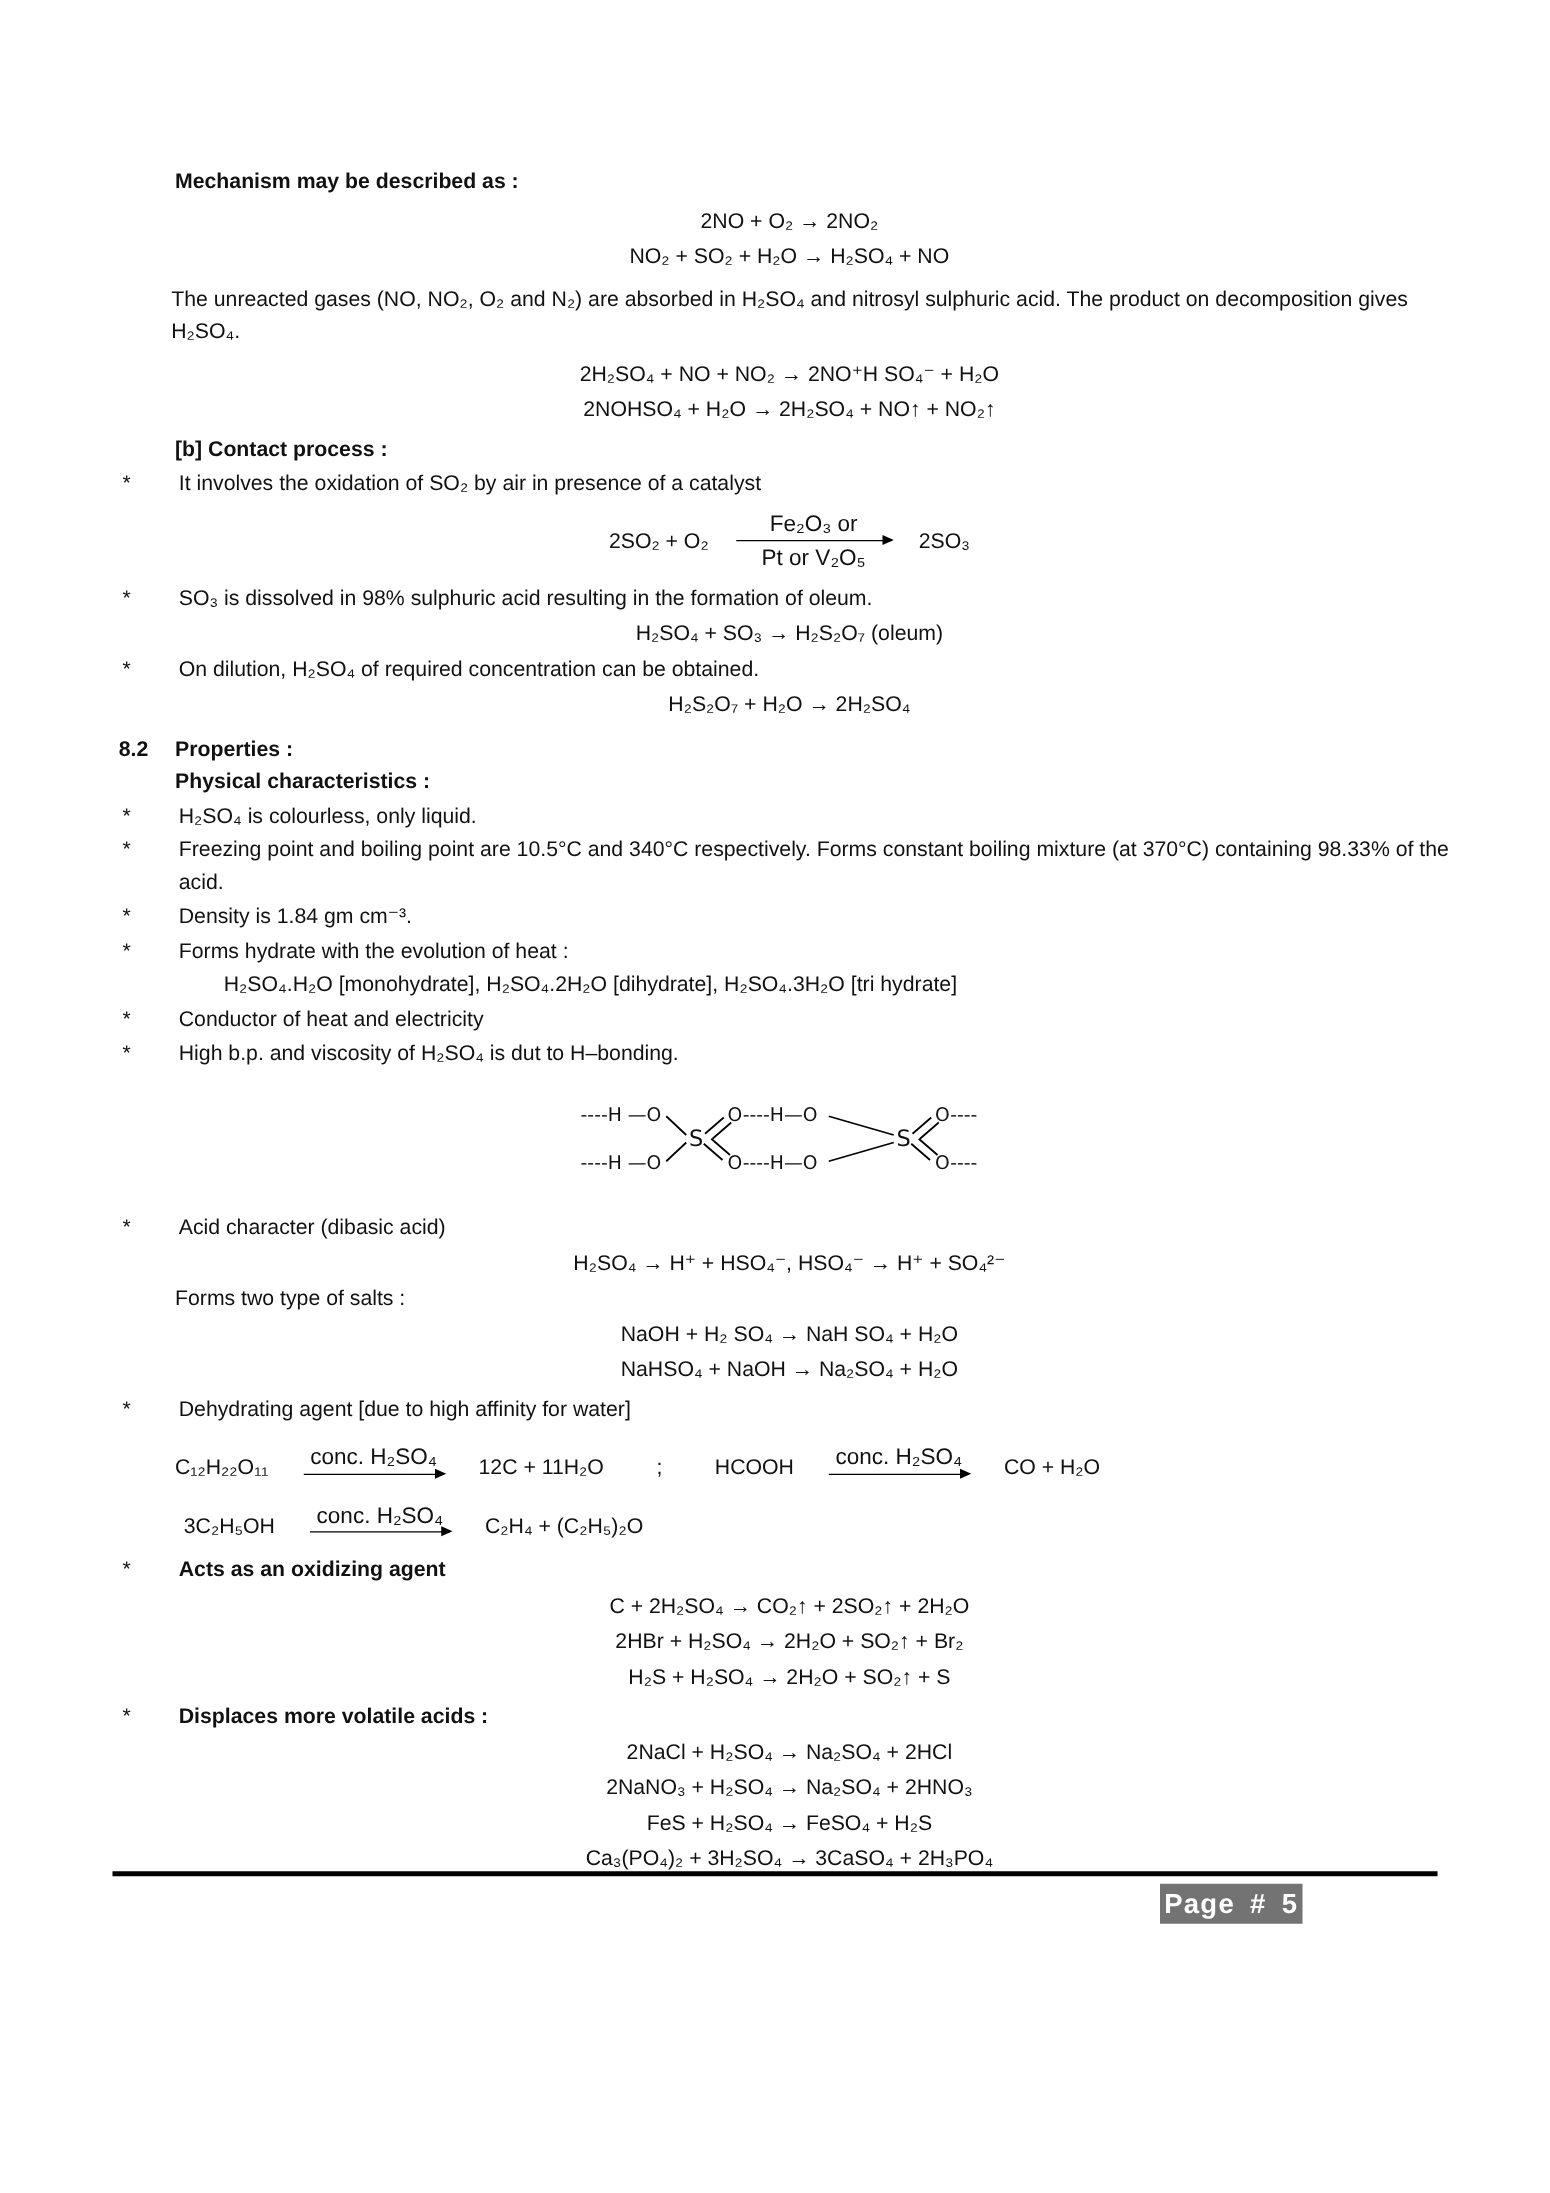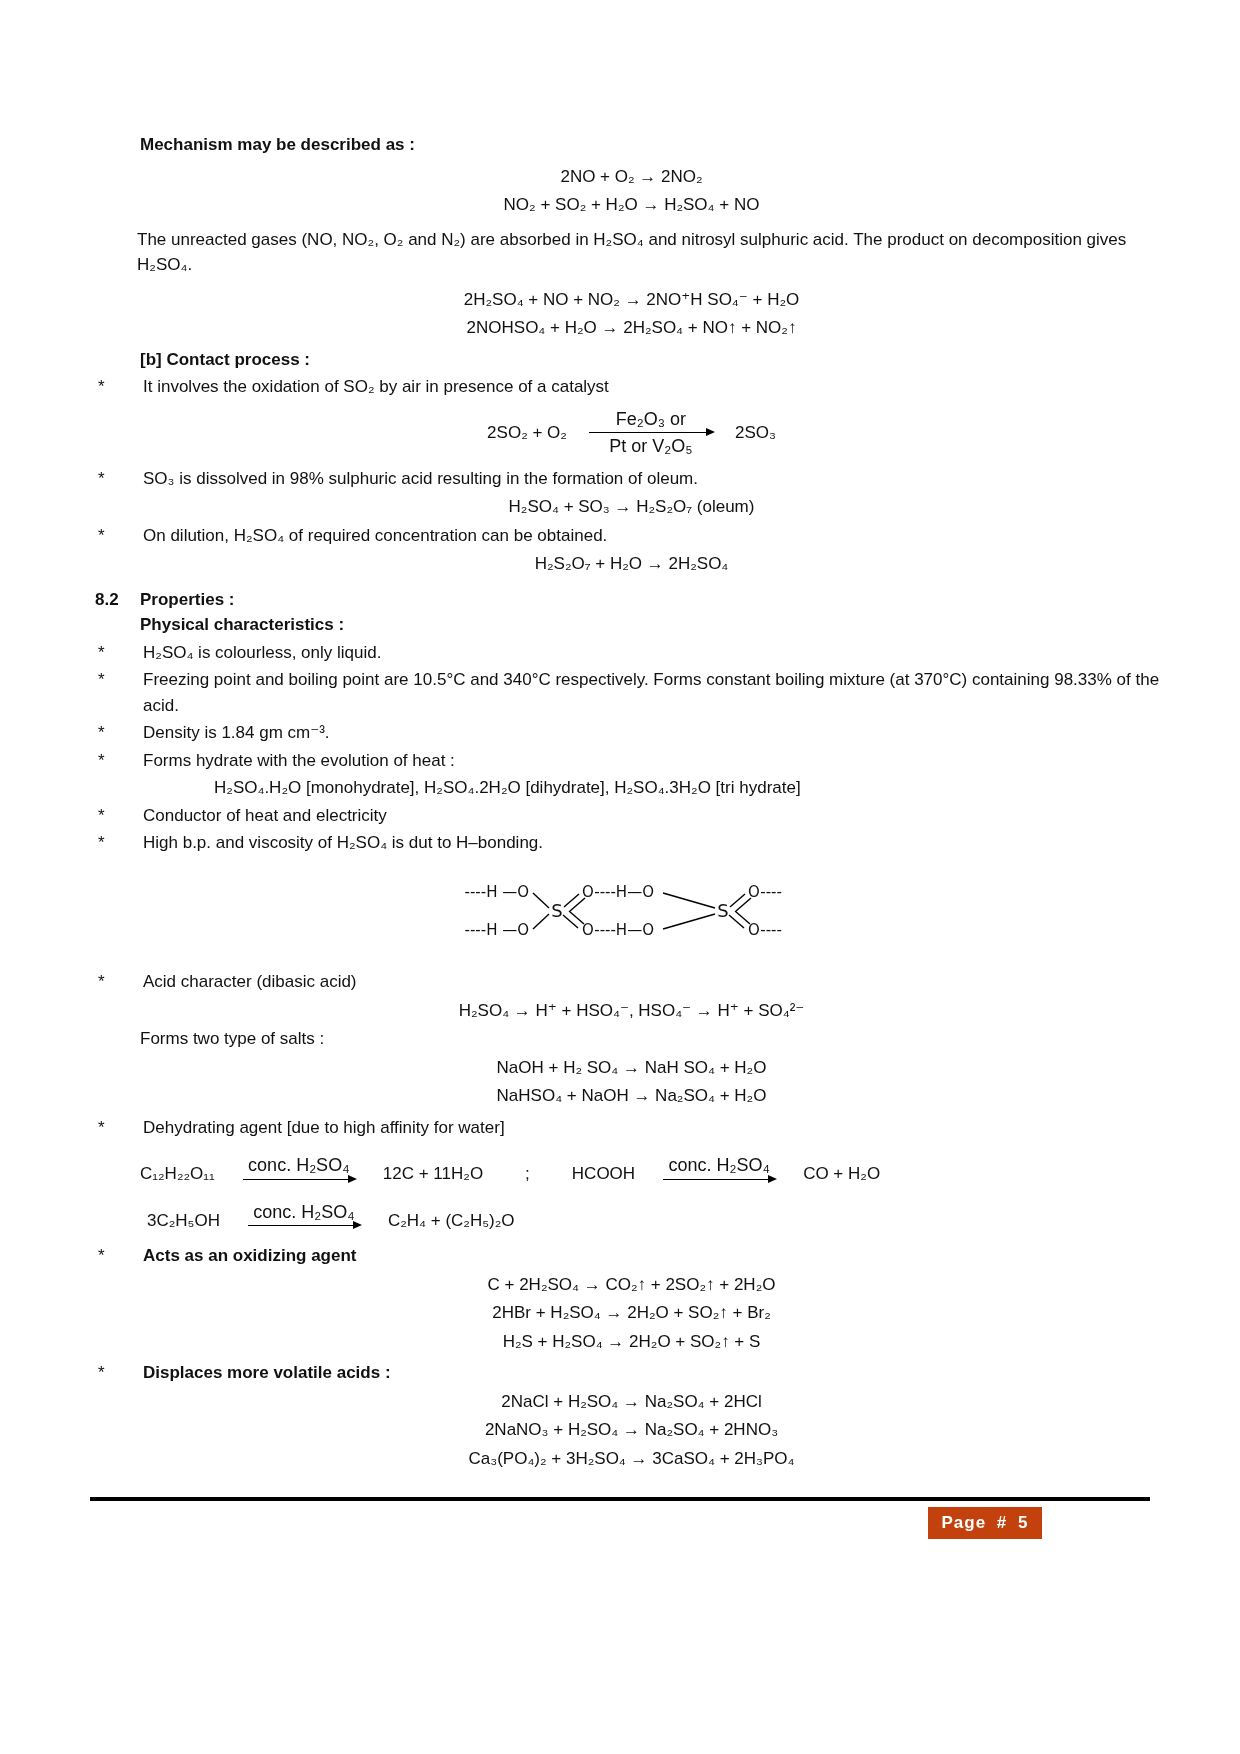--- a/index.html
+++ b/index.html
@@ -19,27 +19,27 @@
   .sectitle{font-weight:bold;}
   .eq-flex{display:flex;justify-content:center;align-items:center;gap:22px;margin:8px 0;}
   .rxn-mid{display:inline-flex;flex-direction:column;align-items:center;font-size:18px;line-height:1.25;}
   .arrow-line{display:block;width:124px;height:0;border-bottom:1.7px solid #000;position:relative;margin:2px 0;}
   .arrow-line::after{content:"";position:absolute;right:-2px;top:-4px;width:0;height:0;
     border-top:4.5px solid transparent;border-bottom:4.5px solid transparent;border-left:9px solid #000;}
   .rxn-row{display:flex;align-items:flex-end;gap:28px;margin:14px 0 6px 45px;}
   .rxn-row .arrow-line{margin-bottom:7px;width:112px;}
   .rxn-row .rxn-mid{margin-bottom:0;}
   .rxn-sep{margin:0 14px;}
-  .hydrates{margin-left:119px;margin-top:2px;}
+  .hydrates{margin-left:84px;margin-top:2px;}
   .diagram-wrap{text-align:center;margin:10px 0 6px 0;}
   .diagram-wrap svg{display:inline-block;}
   svg text{font-family:"DejaVu Sans","Liberation Sans",sans-serif;}
   .footer-rule{position:absolute;left:90px;right:90px;top:1497px;height:4px;background:#000;}
-  .page-badge{position:absolute;top:1507px;left:928px;width:114px;height:32px;background:#c2410c;color:#fff;
-    display:flex;align-items:center;justify-content:center;font-weight:bold;font-size:17px;letter-spacing:1px;word-spacing:5px;}
+  .page-badge{position:absolute;top:1507px;left:928px;width:114px;height:32px;background:#737373;color:#fff;
+    display:flex;align-items:center;justify-content:center;font-weight:bold;font-size:22px;letter-spacing:1px;word-spacing:5px;}
   .mt6{margin-top:6px;} .mt10{margin-top:10px;} .mb6{margin-bottom:6px;}
 </style>
 </head>
 <body>
 
 <div class="content">
 
   <div class="indent bold mb6">Mechanism may be described as :</div>
 
   <div class="eq">2NO + O₂ → 2NO₂</div>
@@ -189,20 +189,21 @@
   <div class="eq">C + 2H₂SO₄ → CO₂↑ + 2SO₂↑ + 2H₂O</div>
   <div class="eq">2HBr + H₂SO₄ → 2H₂O + SO₂↑ + Br₂</div>
   <div class="eq">H₂S + H₂SO₄ → 2H₂O + SO₂↑ + S</div>
 
   <div class="row mt6">
     <span class="star">*</span>
     <span class="btext bold">Displaces more volatile acids :</span>
   </div>
   <div class="eq">2NaCl + H₂SO₄ → Na₂SO₄ + 2HCl</div>
   <div class="eq">2NaNO₃ + H₂SO₄ → Na₂SO₄ + 2HNO₃</div>
+  <div class="eq">FeS + H₂SO₄ → FeSO₄ + H₂S</div>
   <div class="eq">Ca₃(PO₄)₂ + 3H₂SO₄ → 3CaSO₄ + 2H₃PO₄</div>
 
 </div>
 
 <div class="footer-rule"></div>
 <div class="page-badge">
   <span>Page # 5</span>
 </div>
 
 </body></html>

